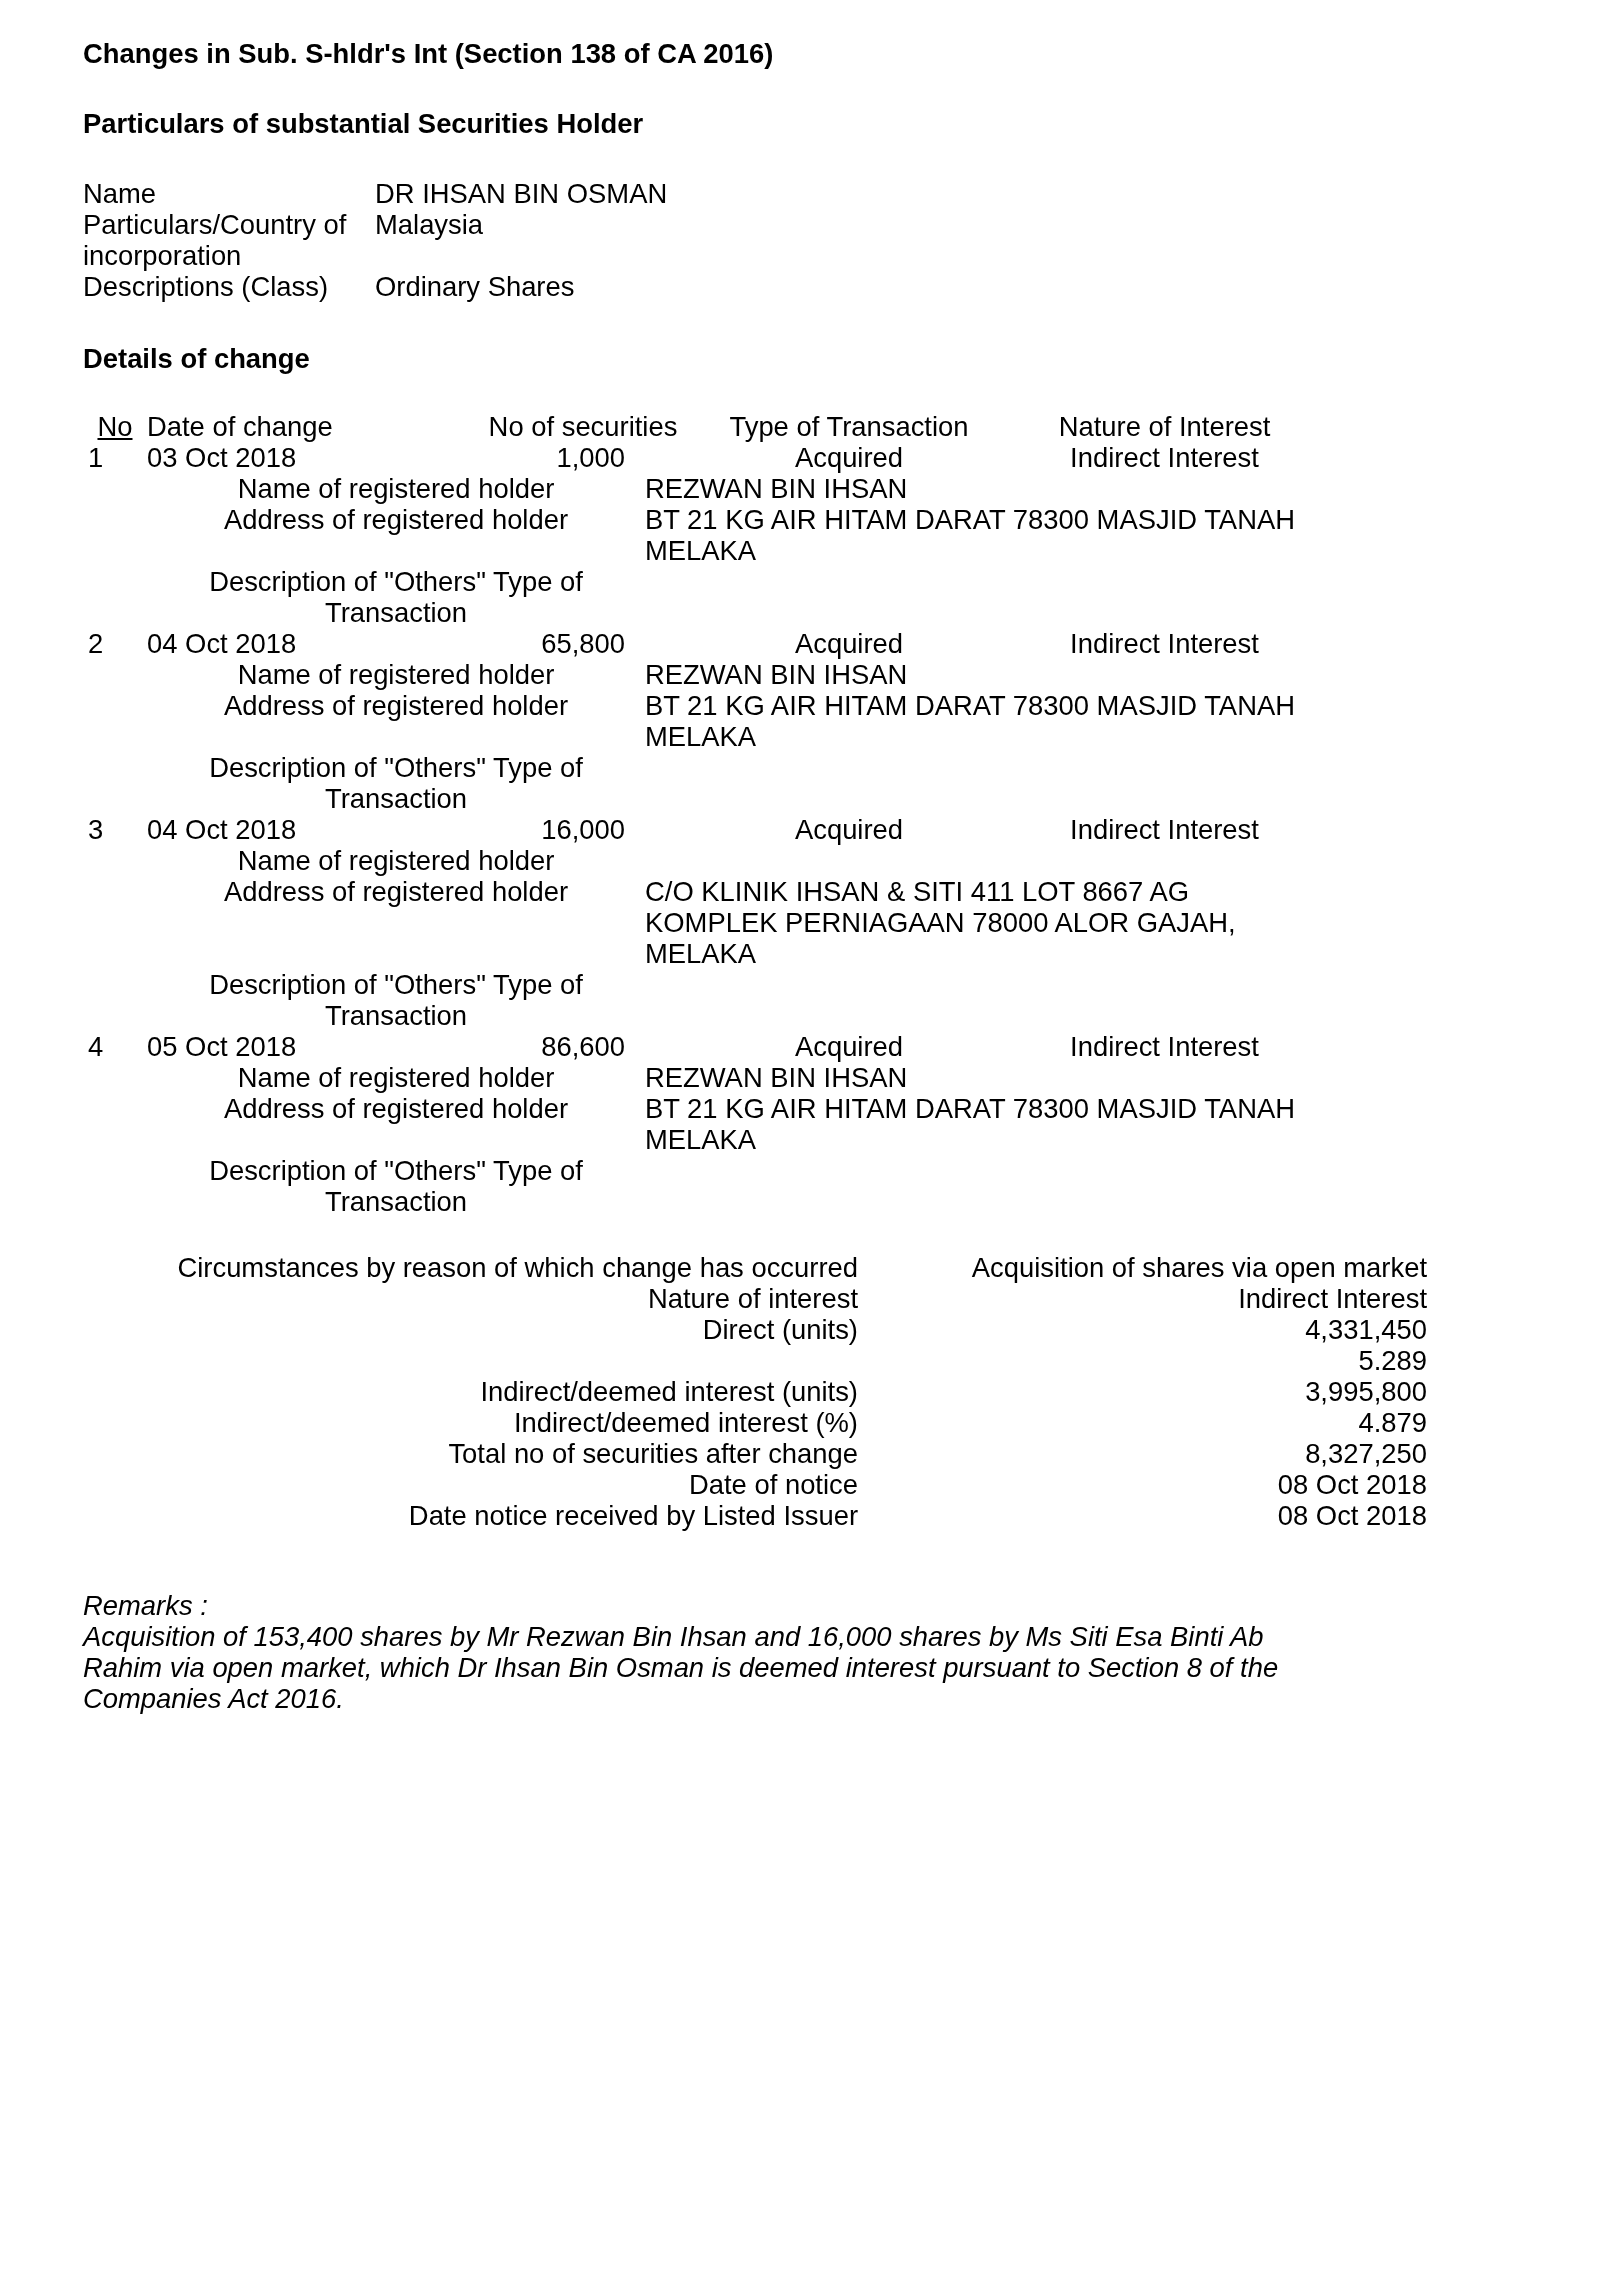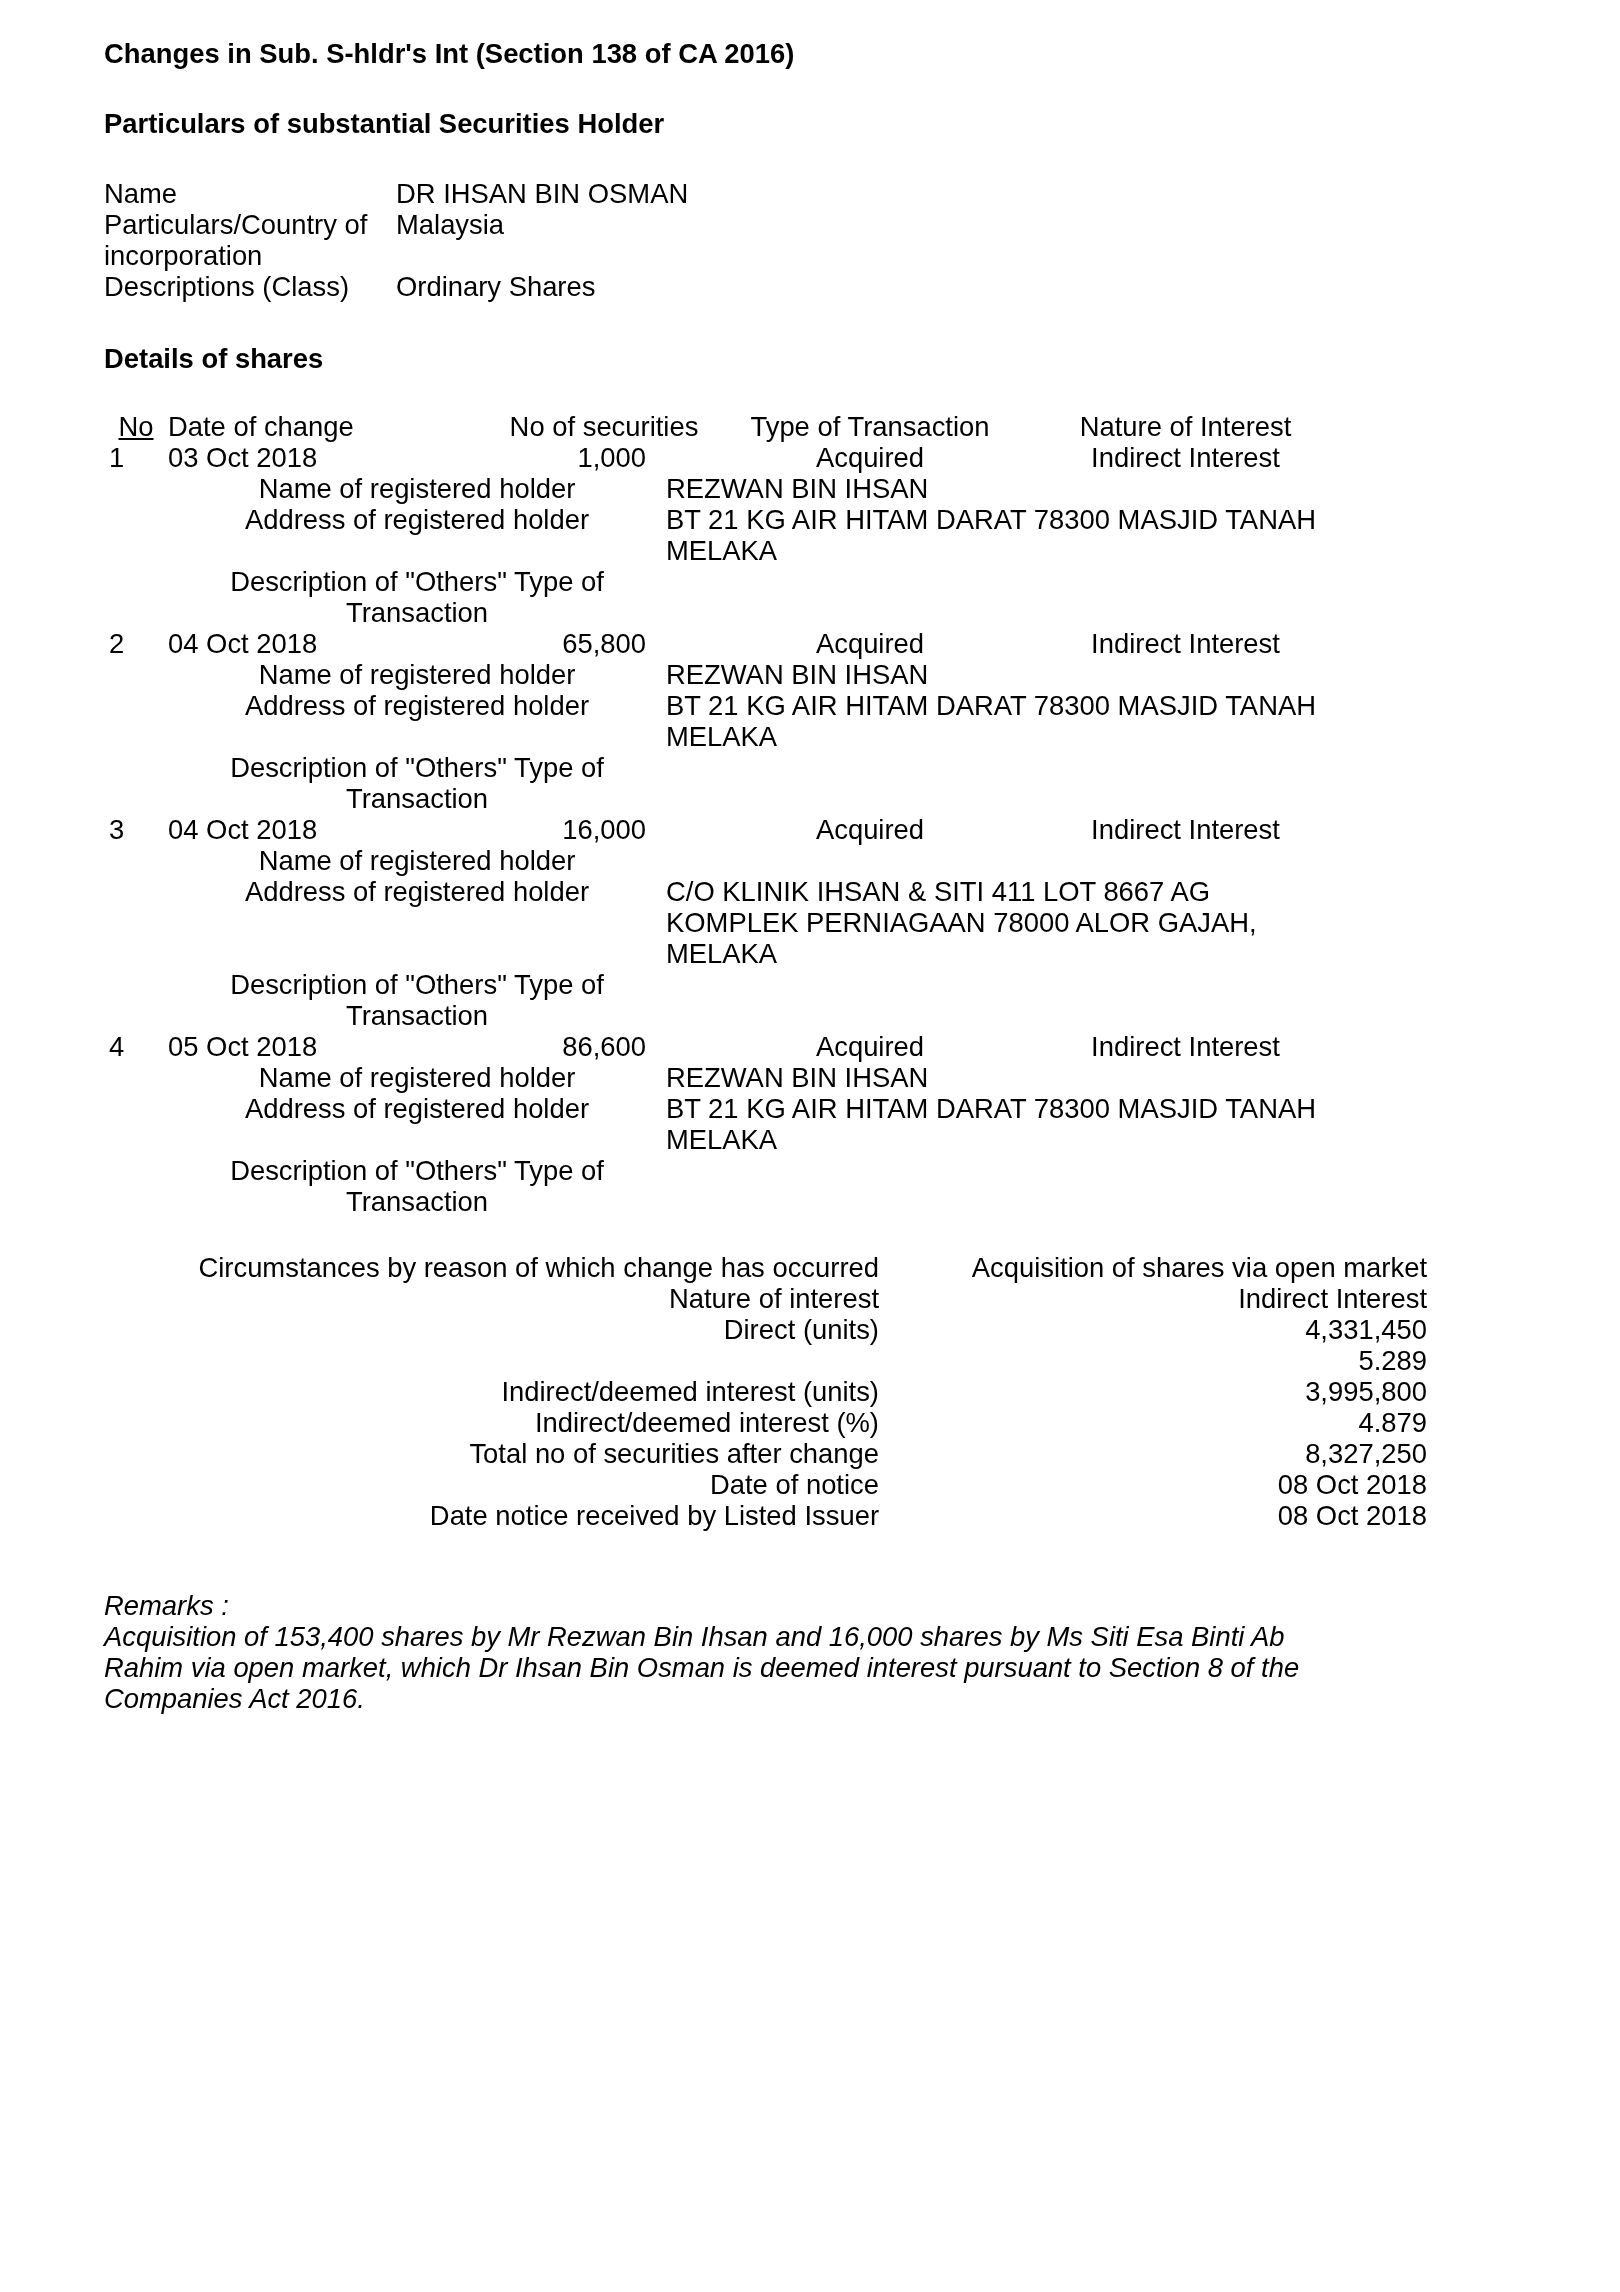--- a/index.html
+++ b/index.html
@@ -9,21 +9,21 @@
     height: 2293px;
     font-family: "Liberation Sans", sans-serif;
     font-size: 27.4px;
     line-height: 31px;
     color: #000000;
     overflow: hidden;
   }
   .page {
     width: 1620px;
     height: 2293px;
-    padding: 38px 193px 0 104px;
+    padding: 38px 193px 0 83px;
     background: #ffffff;
   }
   .ml { white-space: pre-line; }
 
   .doc-title { font-weight: bold; }
   .particulars-heading { font-weight: bold; margin-top: 39px; }
   .details-heading { font-weight: bold; margin-top: 41px; }
 
   
   .particulars-table { margin-top: 39px; }
@@ -72,21 +72,21 @@
     <div class="p-row">
       <div class="p-label">Particulars/Country of incorporation</div>
       <div class="p-value">Malaysia</div>
     </div>
     <div class="p-row">
       <div class="p-label">Descriptions (Class)</div>
       <div class="p-value">Ordinary Shares</div>
     </div>
   </div>
 
-  <div class="details-heading">Details of shares</div>
+  <div class="details-heading">Details of change</div>
 
   <div class="details-table">
 
     <div class="t-line">
       <div class="c-no-h">No</div>
       <div class="c-date">Date of change</div>
       <div class="c-sec-h">No of securities</div>
       <div class="c-type">Type of Transaction</div>
       <div class="c-nature">Nature of Interest</div>
     </div>

